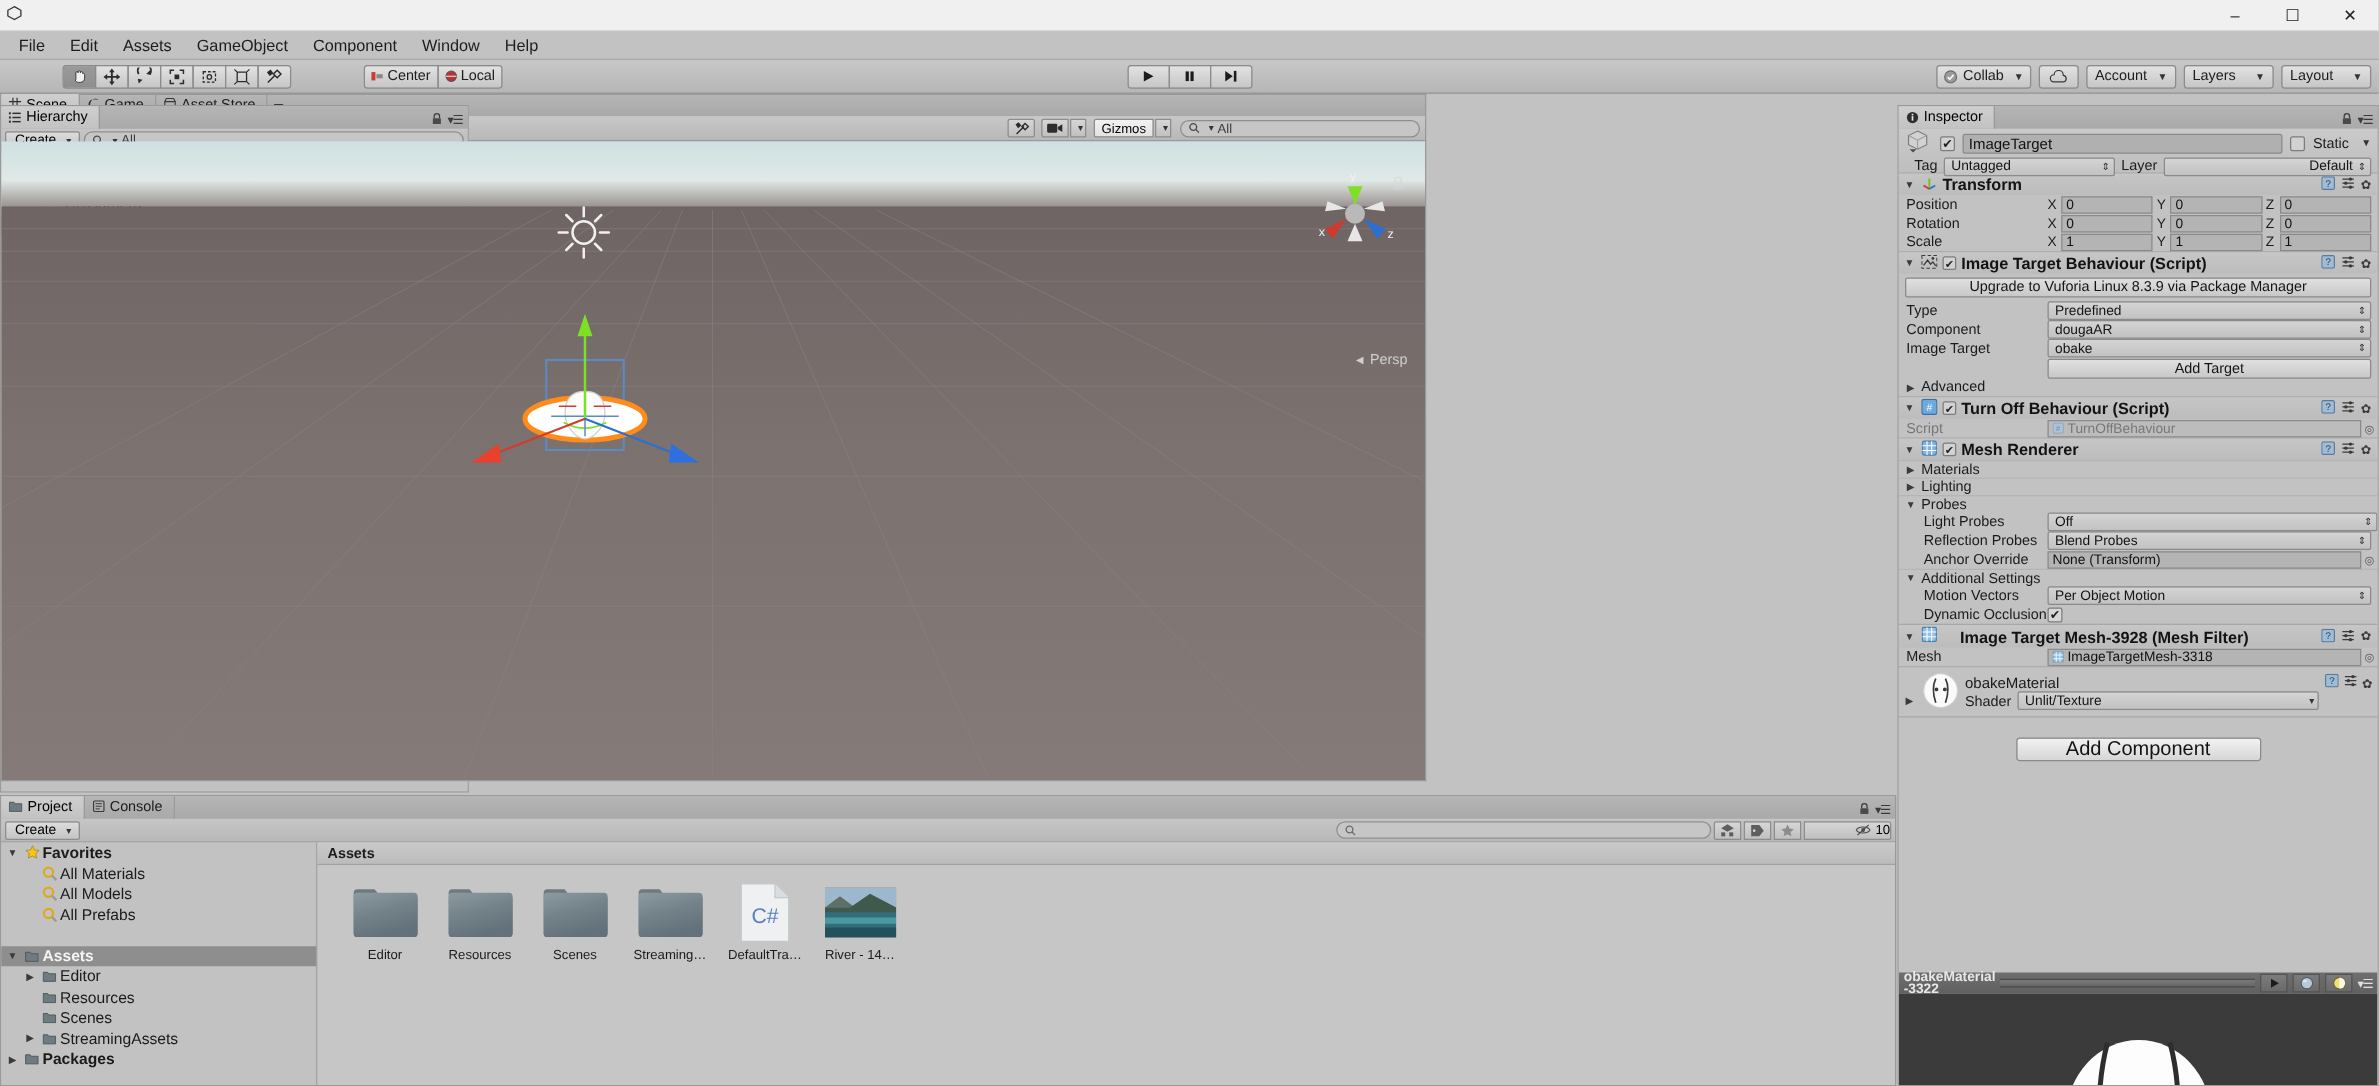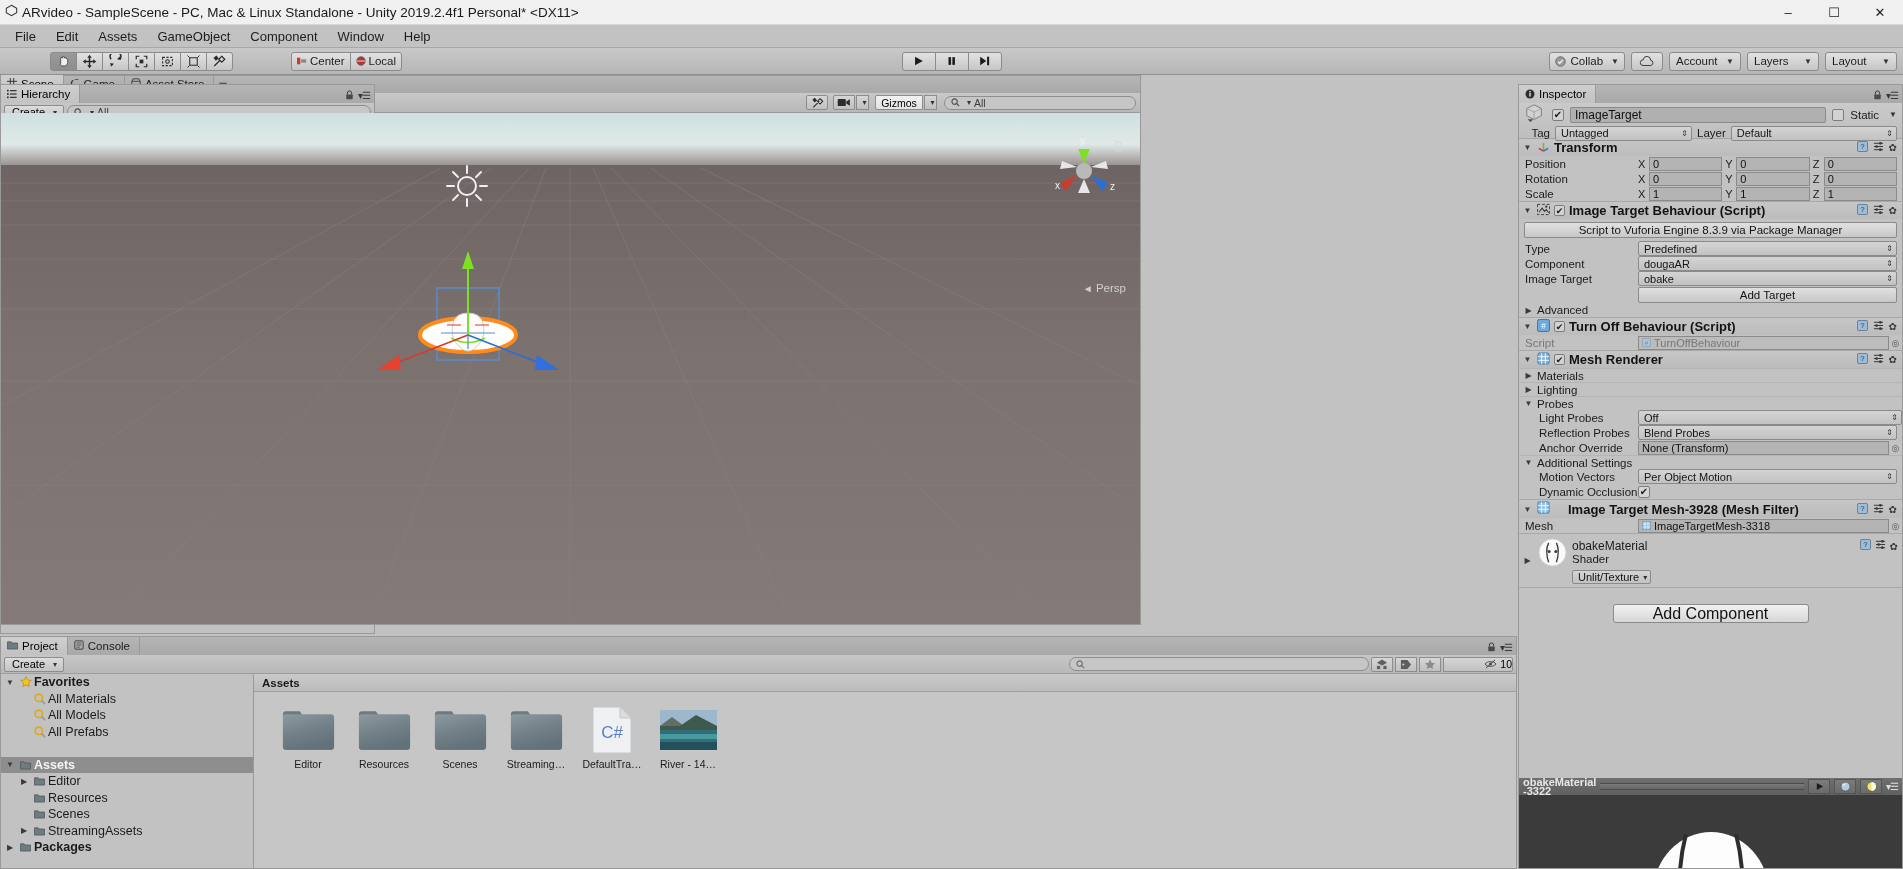--- a/index.html
+++ b/index.html
@@ -177,21 +177,20 @@
 <body>
 
 <div class="app">
 
   <div class="titlebar">
     <span class="unity-logo">
       <svg width="13" height="13" viewBox="0 0 20 20">
           <path d="M10 2 L18 6.5 L18 13.5 L10 18 L2 13.5 L2 6.5 Z" fill="none" stroke="#333" stroke-width="1.6"></path>
         </svg>
     </span>
-    <span class="ttl">ARvideo - SampleScene - PC, Mac &amp; Linux Standalone - Unity 2019.2.4f1 Personal* &lt;DX11&gt;</span>
     <div class="win-btns">
       <div class="win-btn">–</div>
       <div class="win-btn">☐</div>
       <div class="win-btn close">✕</div>
     </div>
   </div>
 
   <div class="menubar" id="menubar">
       <div class="mi">File</div>
       <div class="mi">Edit</div>
@@ -909,21 +908,21 @@
           <span class="lbl">Static</span>
           <span class="caret">▼</span>
         </div>
         <div class="ih-row2">
           <span class="lbl" style="width:26px;text-align:right;">Tag</span>
           <span class="dropfield" style="flex:0 0 137px;">
             <span>Untagged</span>
               <span class="caret">⇕</span>
           </span>
           <span class="lbl">Layer</span>
-          <span class="dropfield" style="flex:1;">
+          <span class="dropfield" style="flex:1;justify-content:flex-end;">
             <span>Default</span>
               <span class="caret">⇕</span>
           </span>
         </div>
       </div>
 
       <div class="comp">
         <div class="comp-header">
           <span class="fold">▼</span>
           <span>
@@ -1030,21 +1029,21 @@
                     <path d="M1 6 H11"></path>
                     <path d="M1 9.5 H11"></path>
                   </g>
                   <circle cx="8" cy="2.5" r="1.5" fill="#3a3a3a"></circle>
                   <circle cx="4" cy="6" r="1.5" fill="#3a3a3a"></circle>
                   <circle cx="8" cy="9.5" r="1.5" fill="#3a3a3a"></circle>
                 </svg></span>
             <span class="gear">✿</span>
           </span>
         </div>
-        <div class="wide-btn">Script to Vuforia Engine 8.3.9 via Package Manager</div>
+        <div class="wide-btn">Upgrade to Vuforia Linux 8.3.9 via Package Manager</div>
         <div id="itb-fields">
             <div class="prow" style="padding-left: 6px;">
               <span class="pname" style="width: 113px;">Type</span>
               <span class="dropfield" style="flex: 1 1 0%; margin-right: 5px;">
                 <span>Predefined</span>
                 <span class="caret">⇕</span>
               </span>
             </div>
             <div class="prow" style="padding-left: 6px;">
               <span class="pname" style="width: 113px;">Component</span>
@@ -1258,21 +1257,21 @@
           <span>
             <svg width="29" height="29" viewBox="0 0 30 30">
                 <circle cx="15" cy="15" r="14" fill="#fafafa" stroke="#cfcfcf"></circle>
                 <path d="M11 5 q-4 8 0 20 M19 5 q4 8 0 20" stroke="#3a3a3a" stroke-width="1.4" fill="none"></path>
                 <circle cx="11.5" cy="14" r="1.6" fill="#3a3a3a"></circle>
                 <circle cx="18.5" cy="14" r="1.6" fill="#3a3a3a"></circle>
               </svg>
           </span>
           <div style="flex:1;">
             <div style="font-size:12px;color:#1b1b1b;height:15px;display:flex;align-items:center;">obakeMaterial</div>
-            <div style="display:flex;align-items:flex-start;gap:5px;flex-direction:column;">
+            <div style="display:flex;align-items:flex-end;gap:5px;">
               <span class="lbl">Shader</span>
               <span class="dropfield" style="flex:1;">
                 <span>Unlit/Texture</span>
                 <span class="caret">▾</span>
               </span>
             </div>
           </div>
           <span class="hicons" style="margin-left:0;gap:5px;">
             <span><svg width="11" height="11" viewBox="0 0 12 12">
                   <rect x="0.5" y="0.5" width="11" height="11" rx="1.5" fill="#9dbcd8" stroke="#5e7a93"></rect>

